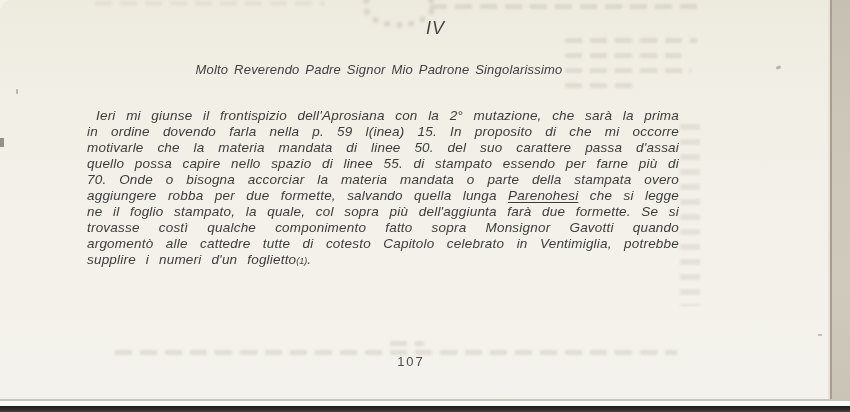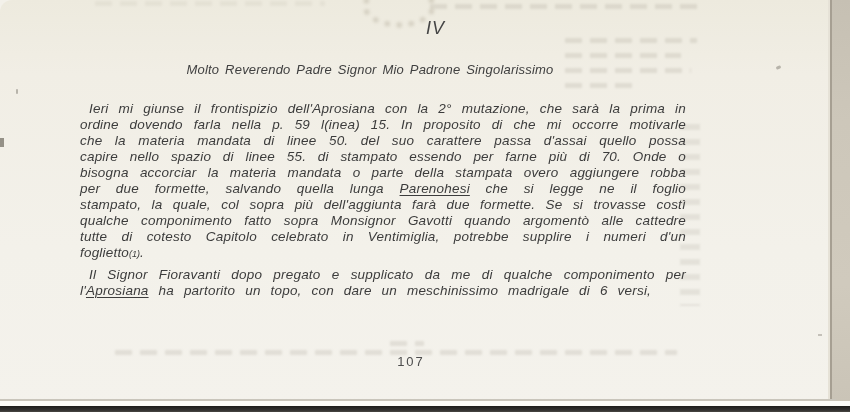--- a/index.html
+++ b/index.html
@@ -14,31 +14,31 @@
     border-radius: 12px;
   }
 
   
   .roman {
     position: absolute; top: 18px; left: 20px; width: 831px;
     text-align: center; font-style: italic; font-size: 18px;
     letter-spacing: 1px; color: #454545;
   }
   .salutation {
-    position: absolute; top: 62px; left: 7px; width: 726px;
+    position: absolute; top: 62px; left: 16px; width: 726px;
     text-align: center; font-style: italic; font-size: 13px;
     color: #404040; letter-spacing: 0.2px; word-spacing: 2px;
   }
   .bodytext {
     position: absolute; top: 96px; left: 75px; width: 616px;
     font-style: italic; font-size: 13.5px; line-height: 16px;
     color: #3c3c3c; text-align: justify;
     letter-spacing: 0.2px; word-spacing: 6px;
   }
-  .bodytext p { margin: 5px; text-indent: 9px; }
+  .bodytext p { margin: 12px; text-indent: 9px; }
   .u { text-decoration: underline; text-underline-offset: 2px; }
   .fn { font-size: 9px; letter-spacing: 0; word-spacing: 0; }
   .pagenum {
     position: absolute; top: 326px; left: 0; width: 822px;
     text-align: center; font-size: 13px; letter-spacing: 2px; color: #4d4d4d; margin-top: 28px;
   }
 
   
   .right-strip {
     position: absolute; top: 0; left: 830px; width: 20px; height: 404px;
@@ -110,21 +110,20 @@
   <div class="speck speck-b"></div>
   <div class="speck speck-c"></div>
   <div class="speck speck-d"></div>
 
   <div class="roman">IV</div>
 
   <div class="salutation">Molto Reverendo Padre Signor Mio Padrone Singolarissimo</div>
 
   <div class="bodytext">
     <p><span>Ieri mi giunse il frontispizio dell'Aprosiana con la 2° mutazione, che sarà la prima in ordine dovendo farla nella p. 59 l(inea) 15. In proposito di che mi occorre motivarle che la materia mandata di linee 50. del suo carattere passa d'assai quello possa capire nello spazio di linee 55. di stampato essendo per farne più di 70. Onde o bisogna accorciar la materia mandata o parte della stampata overo aggiungere robba per due formette, salvando quella lunga </span><span class="u">Parenohesi</span><span> che si legge ne il foglio stampato, la quale, col sopra più dell'aggiunta farà due formette. Se si trovasse costì qualche componimento fatto sopra Monsignor Gavotti quando argomentò alle cattedre tutte di cotesto Capitolo celebrato in Ventimiglia, potrebbe supplire i numeri d'un foglietto</span><span class="fn">(1)</span><span>.</span></p>
-    <p><span>Il Signor Fioravanti dopo pregato e supplicato da me di qualche componimento per l'</span><span class="u">Aprosiana</span><span> ha partorito un topo, con dare un meschinissimo madrigale di 6 versi,</span></p>
   </div>
 
   <div class="pagenum">107</div>
 
   <div class="right-strip"></div>
   <div class="edge-hairline"></div>
   <div class="bottom-white"></div>
   <div class="bottom-band"></div>
 
 </div>

